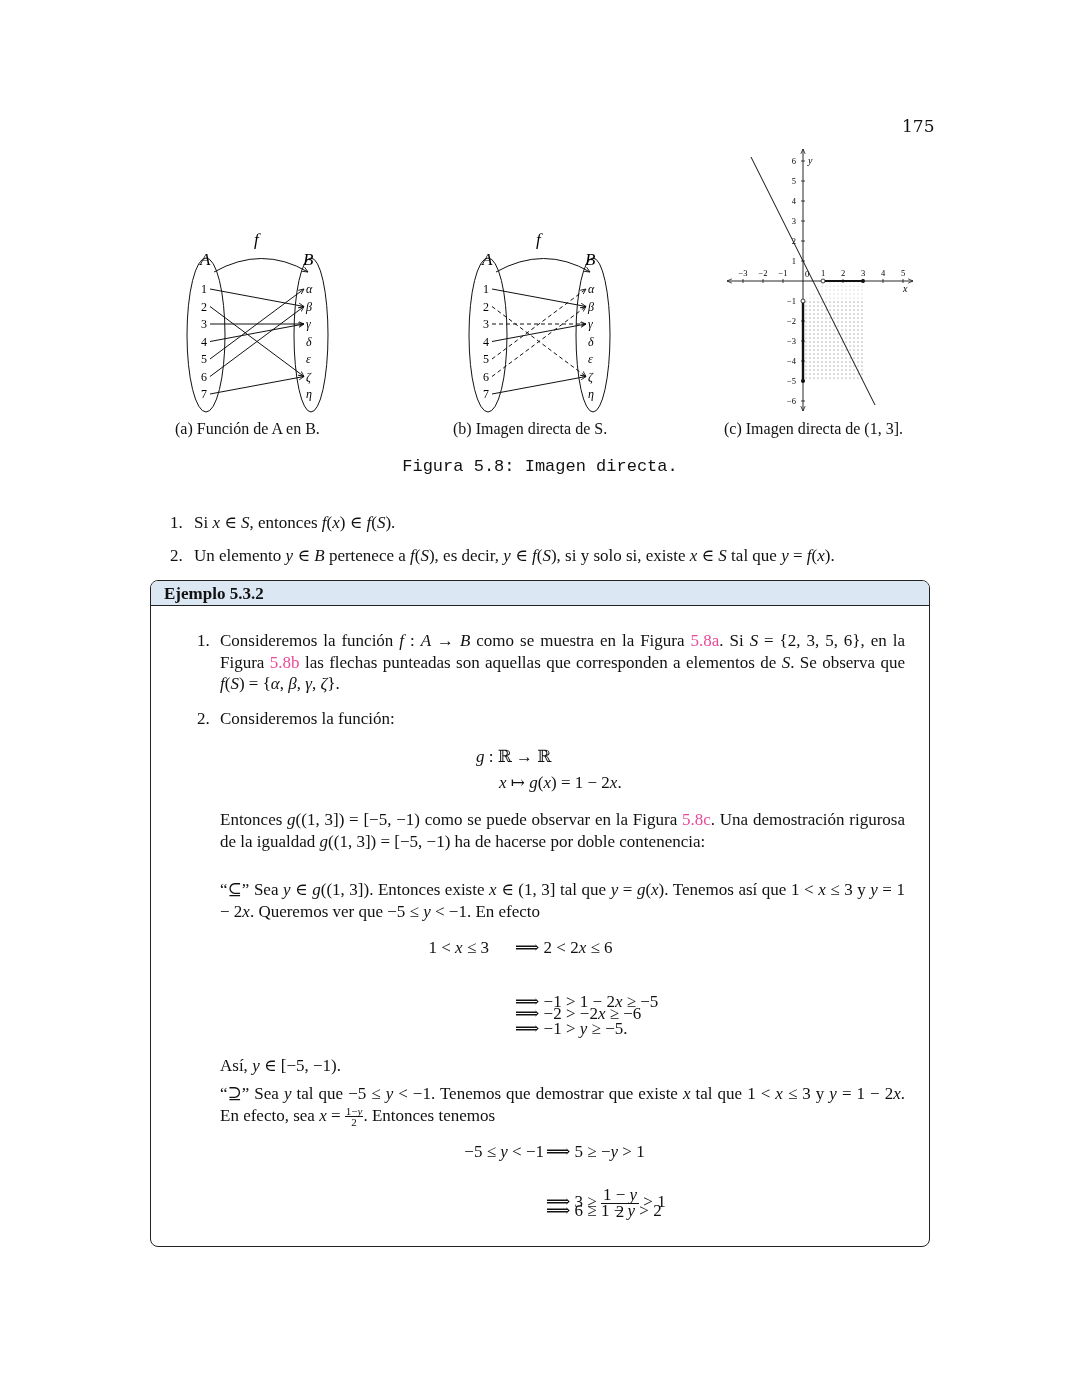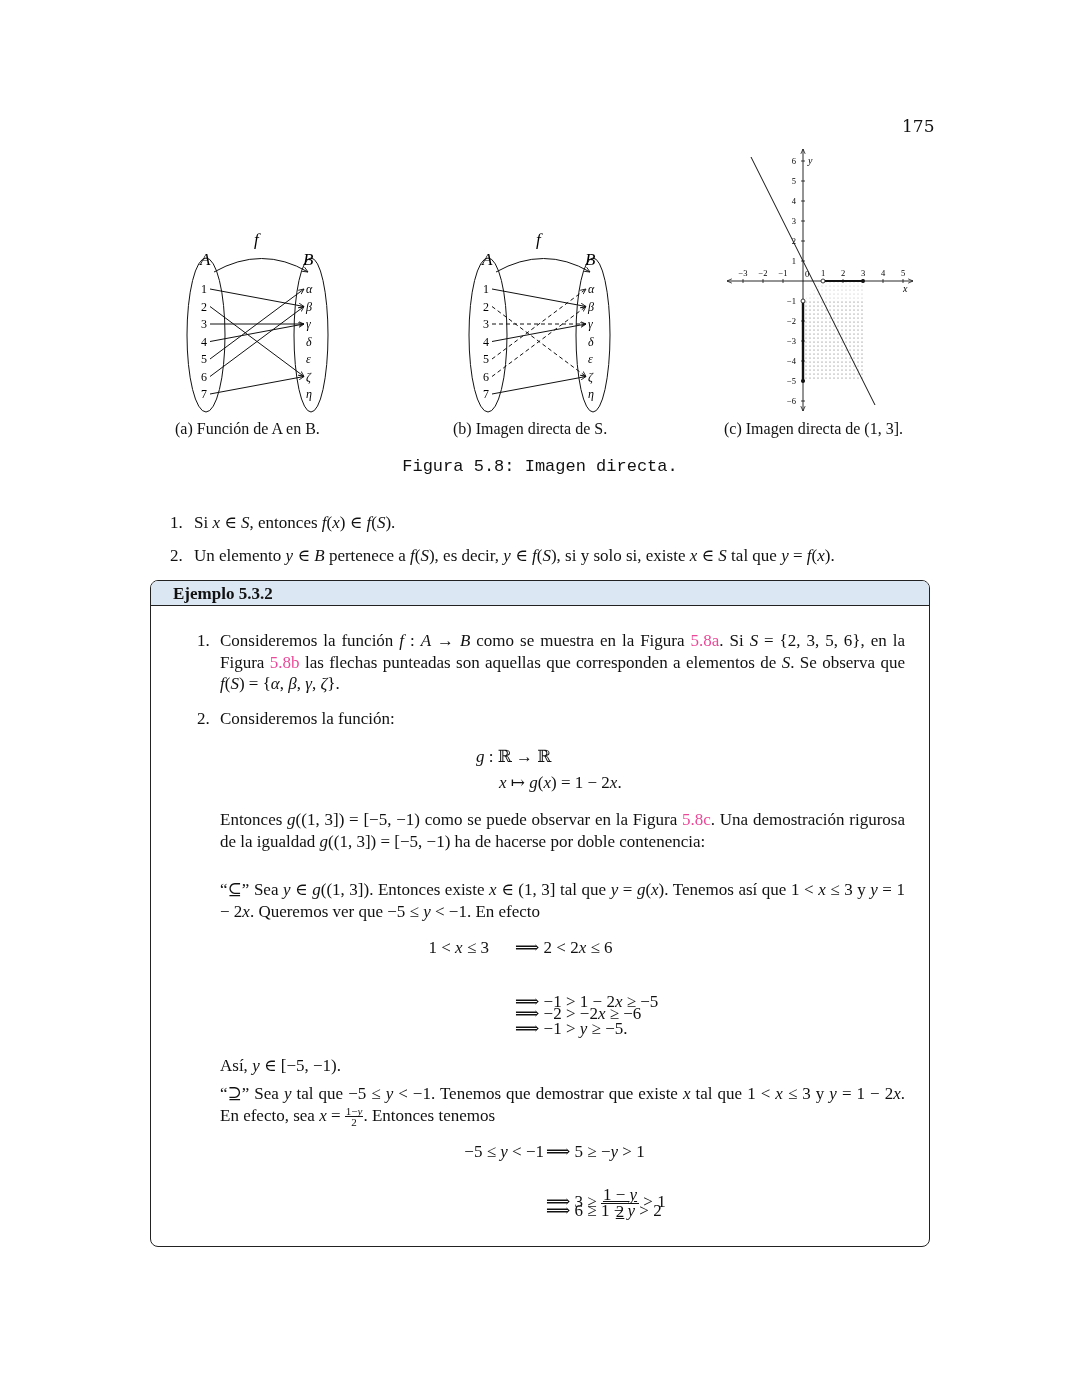--- a/index.html
+++ b/index.html
@@ -9,27 +9,27 @@
   .fig { position:absolute; }
   .fig svg text { font-family:"Liberation Serif", "DejaVu Serif", serif; }
   .subcap { position:absolute; top:420px; font-size:16px; font-family:"Liberation Serif","DejaVu Serif",serif; white-space:nowrap; }
   .figcap { position:absolute; top:457px; left:0; width:1080px; text-align:center; font-size:17px; font-family:Liberation Mono, monospace; }
   .enum { position:absolute; left:170px; width:770px; font-size:17px; font-family:"Liberation Serif","DejaVu Serif",serif; line-height:22px; }
   .enum .num { display:inline-block; width:24px; }
   i, .m { font-style:italic; }
   .box { position:absolute; left:150px; top:580px; width:778px; height:665px;
          border:1.3px solid #222; border-radius:8px; overflow:hidden; }
   .box-head { height:24px; background:#dbe7f3; border-bottom:1.2px solid #222;
-              font-weight:bold; font-size:17px; padding-left:22px; line-height:25px;
+              font-weight:bold; font-size:17px; padding-left:13px; line-height:25px;
               font-family:"Liberation Serif","DejaVu Serif",serif; }
   .box-body { position:relative; font-family:"Liberation Serif","DejaVu Serif",serif; font-size:17px; line-height:21.5px; }
   .abs { position:absolute; }
   .link { color:#ec4899; }
   .just { text-align:justify; }
-  .frac { display:inline-block; vertical-align:middle; text-align:center;text-decoration:underline; }
+  .frac { display:inline-block; vertical-align:middle; text-align:center; }
   .frac .nu { display:block; border-bottom:1px solid #111; padding:0 2px; line-height:16px; }
   .frac .de { display:block; line-height:16px; }
   .frac-s { display:inline-block; vertical-align:middle; text-align:center; font-size:11px; }
   .frac-s .nu { display:block; border-bottom:1px solid #111; line-height:10px; padding:0 1px; }
   .frac-s .de { display:block; line-height:10px; }
 </style>
 </head>
 <body>
 
 <div class="page-number">175</div>

